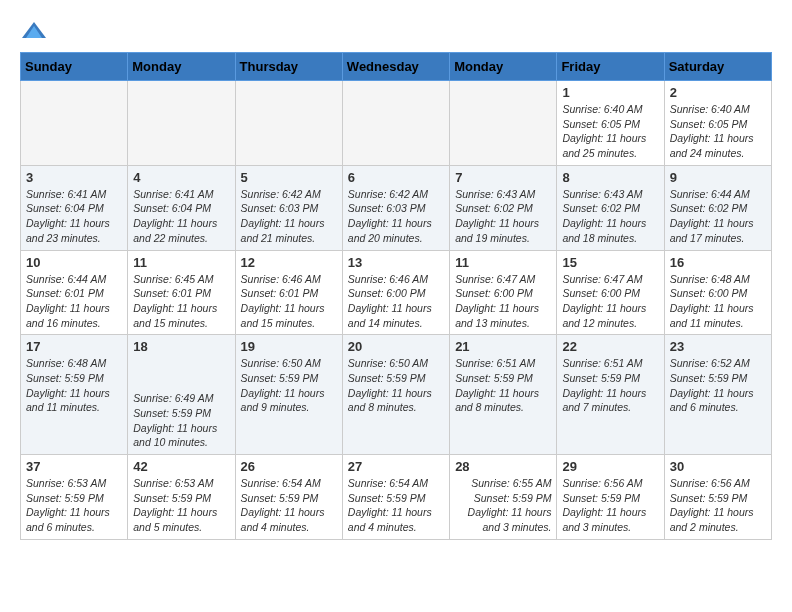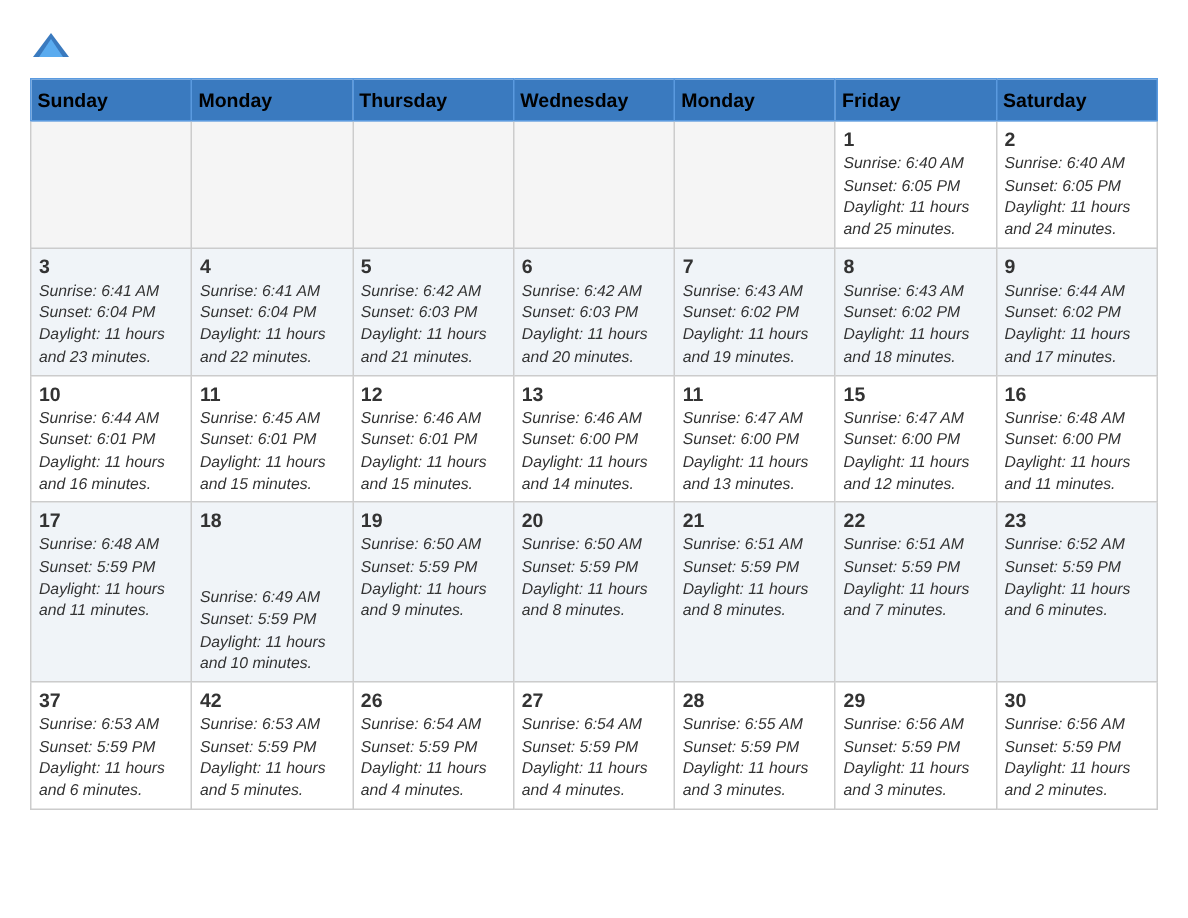--- a/index.html
+++ b/index.html
@@ -310,21 +310,21 @@
         </td>
         <td>
           <span class="day-number">27</span>
           <div class="day-info" style="white-space: pre-line;">Sunrise: 6:54 AM
 Sunset: 5:59 PM
 Daylight: 11 hours
 and 4 minutes.</div>
         </td>
         <td>
           <span class="day-number">28</span>
-          <div class="day-info" style="white-space: pre-line;">Sunrise: 6:55 AM
+          <div class="day-info" style="white-space: pre-line; text-align: right;">Sunrise: 6:55 AM
 Sunset: 5:59 PM
 Daylight: 11 hours
 and 3 minutes.</div>
         </td>
         <td>
           <span class="day-number">29</span>
           <div class="day-info" style="white-space: pre-line;">Sunrise: 6:56 AM
 Sunset: 5:59 PM
 Daylight: 11 hours
 and 3 minutes.</div>

